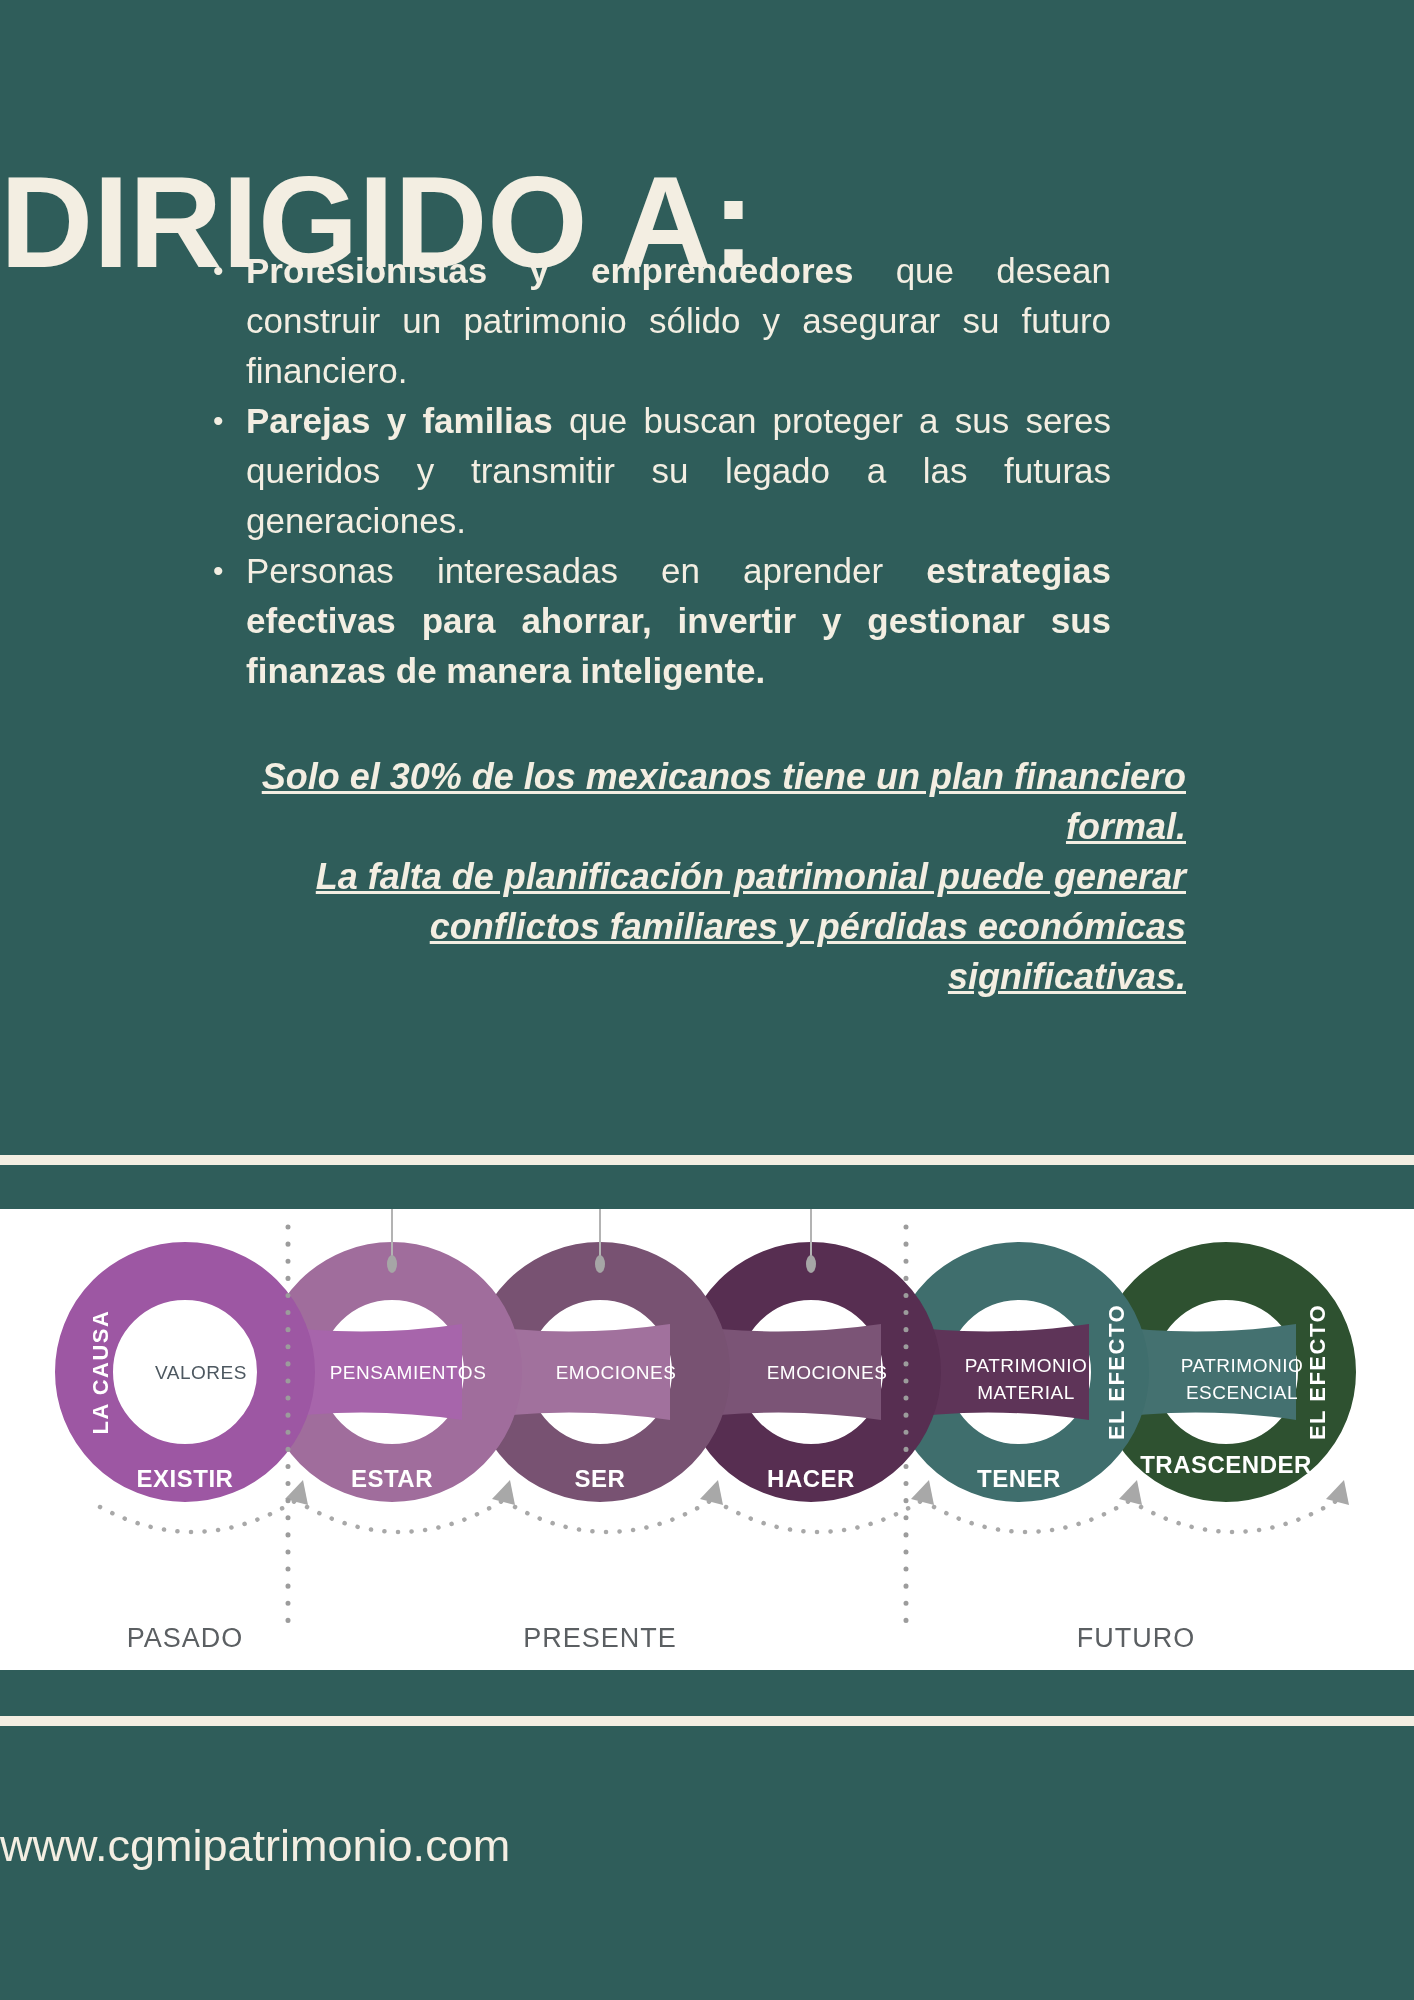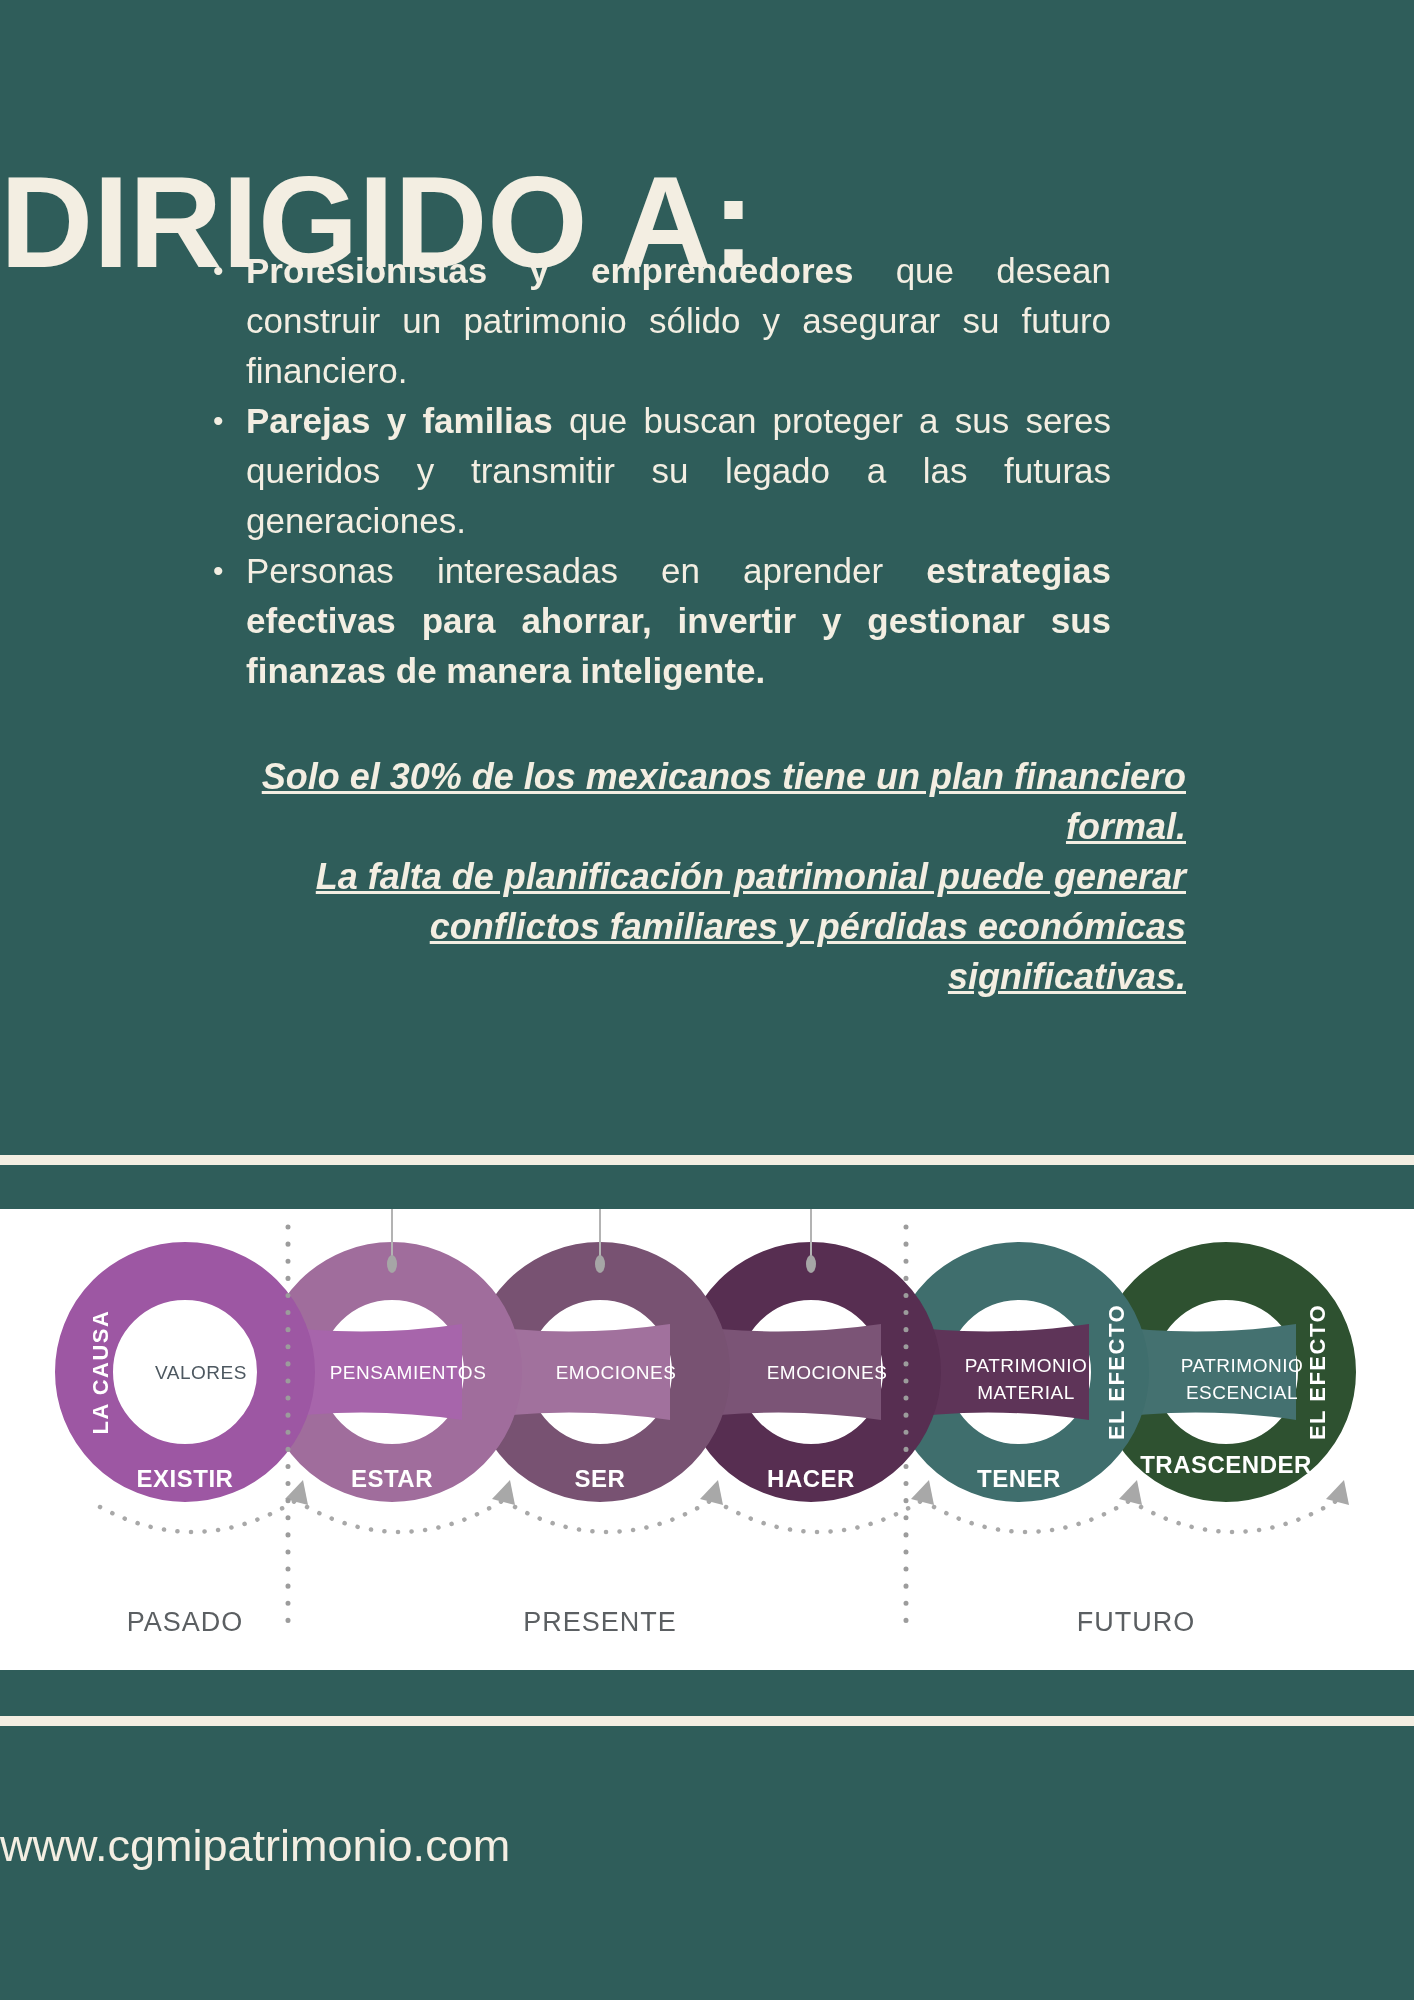--- a/index.html
+++ b/index.html
@@ -18,21 +18,21 @@
   .audience b{font-weight:bold;}
   .stats{position:absolute;right:228px;top:752px;width:940px;text-align:right;
          font-size:36px;line-height:50px;font-weight:bold;font-style:italic;color:var(--cream,#f3eee2);}
   .stats p{margin:0;text-decoration:underline;}
   .diagram-svg{position:absolute;left:0;top:0;}
   .dlabel{position:absolute;transform:translate(-50%,-50%);white-space:nowrap;color:#fff;pointer-events:none;}
   .cat{font-size:19px;letter-spacing:.5px;margin-left:16px;}
   .cat.two{white-space:pre-line;text-align:center;line-height:27px;}
   .act{font-size:24px;font-weight:bold;letter-spacing:.5px;}
   .side{font-size:22px;font-weight:bold;letter-spacing:1.5px;transform:translate(-50%,-50%) rotate(-90deg);}
-  .tl{font-size:27px;letter-spacing:1px;color:var(--label-gray,#5b5f62);}
+  .tl{font-size:27px;letter-spacing:1px;color:var(--label-gray,#5b5f62);margin-top:16px;}
   .website{position:absolute;left:0;top:1823px;width:100%;text-align:left;
            font-size:45px;line-height:45px;color:var(--cream,#f3eee2);}
 </style>
 </head>
 <body>
 
 <div class="poster" style="--teal: #2f5d5a; --cream: #f3eee2; --label-gray: #5b5f62;">
 
   <section>
     <h1 class="title">DIRIGIDO A:</h1>

